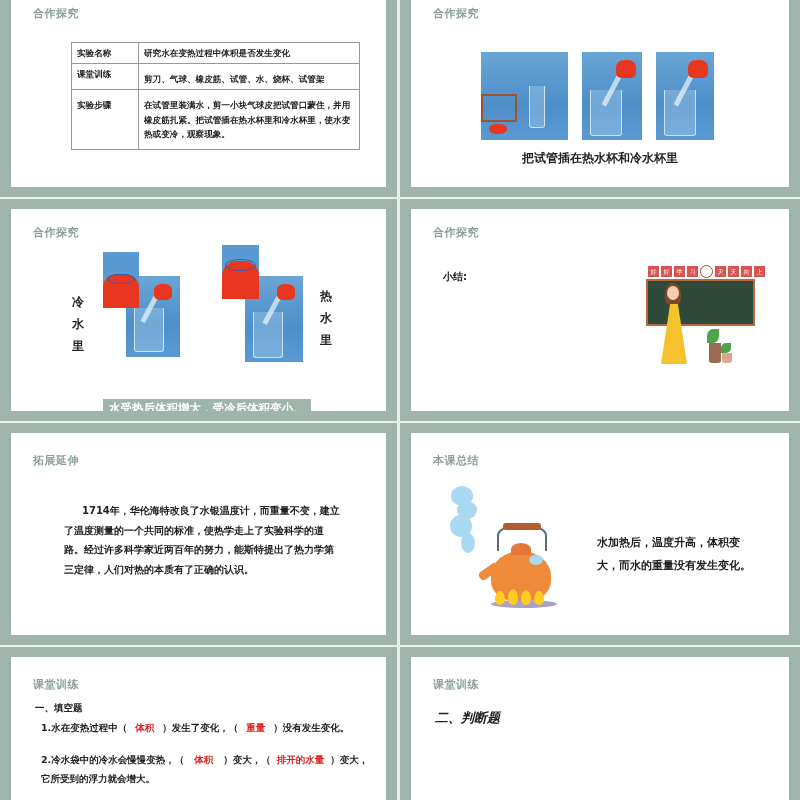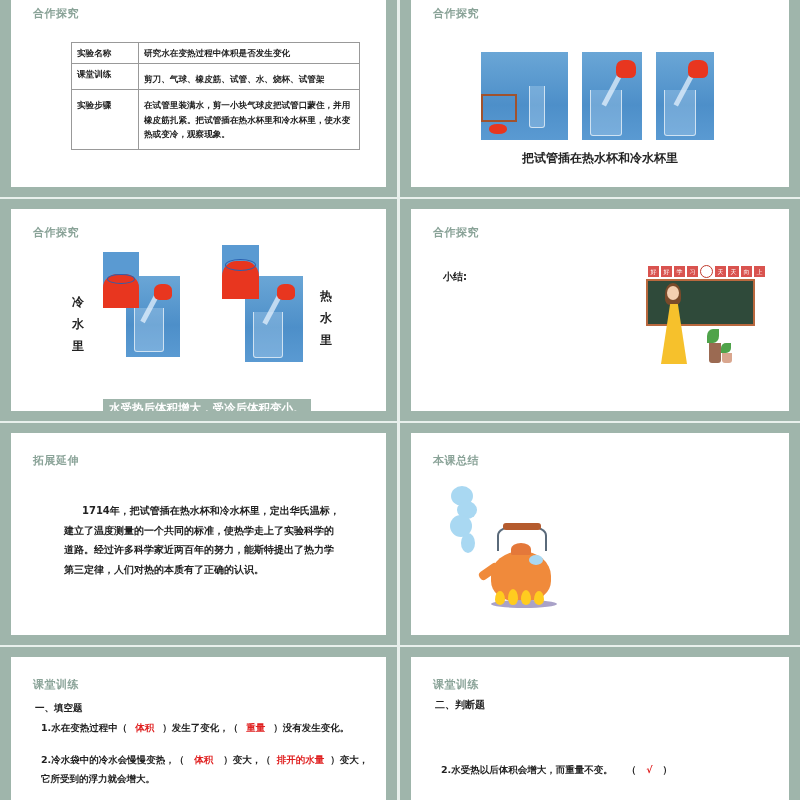--- a/index.html
+++ b/index.html
@@ -169,21 +169,21 @@
     <div class="plant-leaf" style="left:296px;top:120px;width:12px;height:14px;"></div>
     <div class="plant-leaf" style="left:310px;top:134px;width:10px;height:10px;"></div>
     <div class="plant-pot" style="left:298px;top:134px;width:12px;height:20px;"></div>
     <div class="plant-pot" style="left:311px;top:144px;width:10px;height:10px;background:#d9a68e;"></div>
   </div>
 </div>
 
 <div class="slide" style="left:0;top:423px;width:397px;height:222px;">
   <div class="slide-inner">
     <div class="slide-title" style="top:20px;">拓展延伸</div>
-    <div class="body-text" style="left:53px;top:68px;width:276px;text-indent:18px;">1714年，把试管插在热水杯和冷水杯里，定出华氏温标，建立了温度测量的一个共同的标准，使热学走上了实验科学的道路。经过许多科学家近两百年的努力，能斯特提出了热力学第三定律，人们对热的本质有了正确的认识。</div>
+    <div class="body-text" style="left:53px;top:68px;width:276px;text-indent:18px;">1714年，华伦海特改良了水银温度计，而重量不变，建立了温度测量的一个共同的标准，使热学走上了实验科学的道路。经过许多科学家近两百年的努力，能斯特提出了热力学第三定律，人们对热的本质有了正确的认识。</div>
   </div>
 </div>
 
 <div class="slide" style="left:400px;top:423px;width:400px;height:222px;">
   <div class="slide-inner">
     <div class="slide-title" style="top:20px;text-align:center;">本课总结</div>
     <div class="steam" style="left:40px;top:53px;width:22px;height:20px;"></div>
     <div class="steam" style="left:46px;top:68px;width:20px;height:18px;"></div>
     <div class="steam" style="left:39px;top:82px;width:22px;height:22px;"></div>
     <div class="steam" style="left:50px;top:100px;width:14px;height:20px;"></div>
@@ -191,40 +191,38 @@
     <div class="kettle-grip" style="left:92px;top:90px;width:38px;height:7px;"></div>
     <div class="kettle-spout" style="left:67px;top:134px;width:22px;height:9px;"></div>
     <div class="kettle-body" style="left:80px;top:118px;width:60px;height:50px;"></div>
     <div class="kettle-lid" style="left:100px;top:110px;width:20px;height:12px;"></div>
     <div class="steam" style="left:118px;top:122px;width:14px;height:10px;"></div>
     <div class="burner" style="left:80px;top:167px;width:66px;height:8px;"></div>
     <div class="flame" style="left:84px;top:158px;width:10px;height:14px;"></div>
     <div class="flame" style="left:97px;top:156px;width:10px;height:16px;"></div>
     <div class="flame" style="left:110px;top:157px;width:10px;height:15px;"></div>
     <div class="flame" style="left:123px;top:158px;width:10px;height:14px;"></div>
+    <div class="body-text" style="left:186px;top:98px;width:160px;font-size:11px;line-height:2.1;">水加热后，温度升高，体积变大，而水的重量没有发生变化。</div>
   </div>
 </div>
 
 <div class="slide" style="left:0;top:647px;width:397px;height:170px;">
   <div class="slide-inner">
     <div class="slide-title" style="top:20px;">课堂训练</div>
     <div class="body-text" style="left:24px;top:42px;font-size:9.5px;">一、填空题</div>
     <div class="body-text" style="left:30px;top:62px;font-size:9.5px;white-space:nowrap;">
       <span>1.水在变热过程中（</span><span class="red-ans" style="margin:0 8px;">体积</span><span>）发生了变化，（</span><span class="red-ans" style="margin:0 8px;">重量</span><span>）没有发生变化。</span>
     </div>
     <div class="body-text" style="left:30px;top:94px;font-size:9.5px;width:330px;">
       <span>2.冷水袋中的冷水会慢慢变热，（</span><span class="red-ans" style="margin:0 10px;">体积</span><span>）变大，（</span><span class="red-ans" style="margin:0 6px;">排开的水量</span><span>）变大，它所受到的浮力就会增大。</span>
     </div>
   </div>
 </div>
 
 <div class="slide" style="left:400px;top:647px;width:400px;height:170px;">
   <div class="slide-inner">
     <div class="slide-title" style="top:20px;">课堂训练</div>
-    <div class="body-text" style="left:24px;top:38px;font-size:10px;">二、判断题</div>
-    <div class="body-text" style="left:30px;top:104px;font-size:9.5px;white-space:nowrap;">
-      <span>2.水受热以后体积会增大，而重量不变。</span><span style="margin-left:14px;">（</span><span class="red-ans" style="margin:0 10px;">√</span><span>）</span>
-    </div>
+    <div class="body-text" style="left:24px;top:48px;font-size:13px;font-style:italic;">二、判断题</div>
     <div class="body-text" style="left:30px;top:140px;font-size:9.5px;white-space:nowrap;opacity:0.6;">
       <span style="margin:0 12px;"></span>
     </div>
   </div>
 </div>
 
 </body></html>

